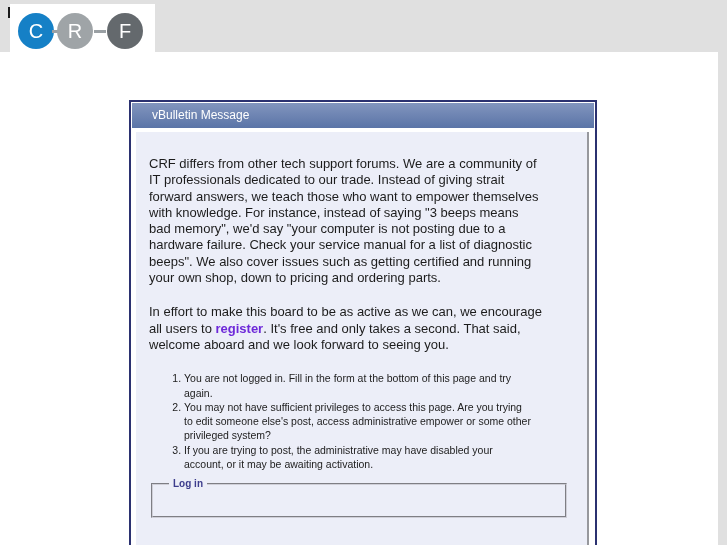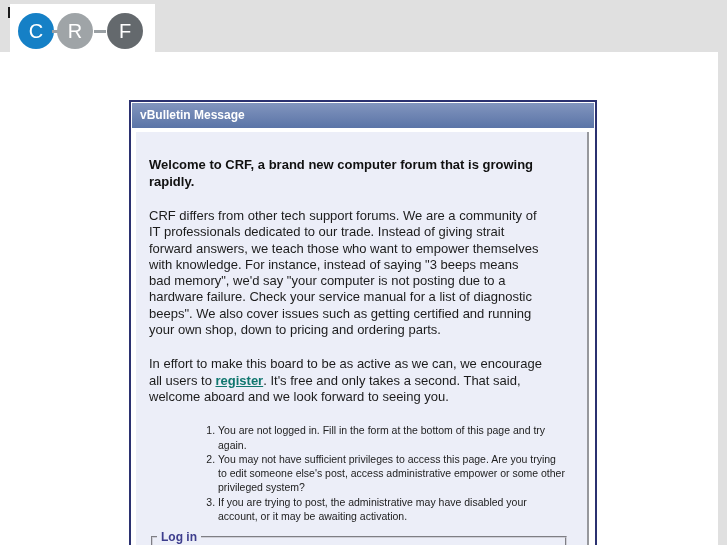--- a/index.html
+++ b/index.html
@@ -46,55 +46,55 @@
 
   
   .message-box {
     position: absolute; left: 129px; top: 100px; width: 468px; height: 480px;
     background: #ffffff;
     border: 2px solid #2b3170;
   }
   .box-header {
     margin: 1px; height: 25px;
     background: linear-gradient(180deg, #8295be 0%, #5a74a7 100%);
-    color: #ffffff; font-weight: bold; font-size: 12px; line-height: 25px;
-    padding-left: 8px;
+    color: #ffffff; font-weight: normal; font-size: 12px; line-height: 25px;
+    padding-left: 20px;
   }
   .panel {
     margin: 4px 6px 0 5px; height: 460px;
     background: #eceef8;
     border-right: 2px solid #97989d;
     padding: 24px 6px 0 13px;
     overflow: hidden;
     color: #1c1c1c;
   }
   .msg-heading {
     font-weight: bold; font-size: 13px; line-height: 17px;
     white-space: pre; margin-bottom: 18px; color: #111111;
   }
   .msg-p {
     font-size: 13px; line-height: 16.3px; white-space: pre;
     margin-bottom: 18px;
   }
   .register-link {
-    color: #0f766e; font-weight: bold; text-decoration: underline;
+    color: #6d28d9; font-weight: bold; 
     cursor: pointer;
   }
   .reason-list {
     margin: 14px 0 0 0; padding-left: 35px;
     font-size: 10.5px; line-height: 14.3px; color: #222222;
   }
-  .reason-list li { white-space: pre; margin-left: 34px; }
+  .reason-list li { white-space: pre; }
   .login-fieldset {
     margin: 7px 14px 0 2px; height: 40px;
     border: 2px groove #cfcfd8;
   }
   .login-fieldset legend {
-    font-size: 12px; font-weight: bold; color: #3d3d8d;
-    padding: 0 4px; margin-left: 4px;
+    font-size: 10px; font-weight: bold; color: #3d3d8d;
+    padding: 0 4px; margin-left: 16px;
   }
 </style>
 </head>
 <body>
 
 <div class="top-band"></div>
 <div class="right-gutter"></div>
 <div class="corner-mark"></div>
 
 <div class="logo-box">
@@ -103,22 +103,20 @@
   <div class="logo-circle circle-r">R</div>
   <div class="logo-dash dash-2"></div>
   <div class="logo-circle circle-f">F</div>
 </div>
 
 <div class="message-box">
   <div class="box-header">
     <span>vBulletin Message</span>
   </div>
   <div class="panel">
-    <div class="msg-heading">Welcome to CRF, a brand new computer forum that is growing
-rapidly.</div>
     <div class="msg-p">CRF differs from other tech support forums. We are a community of
 IT professionals dedicated to our trade. Instead of giving strait
 forward answers, we teach those who want to empower themselves
 with knowledge. For instance, instead of saying "3 beeps means
 bad memory", we'd say "your computer is not posting due to a
 hardware failure. Check your service manual for a list of diagnostic
 beeps". We also cover issues such as getting certified and running
 your own shop, down to pricing and ordering parts.</div>
     <div class="msg-p"><span>In effort to make this board to be as active as we can, we encourage
 all users to </span><a class="register-link">register</a><span>. It's free and only takes a second. That said,

